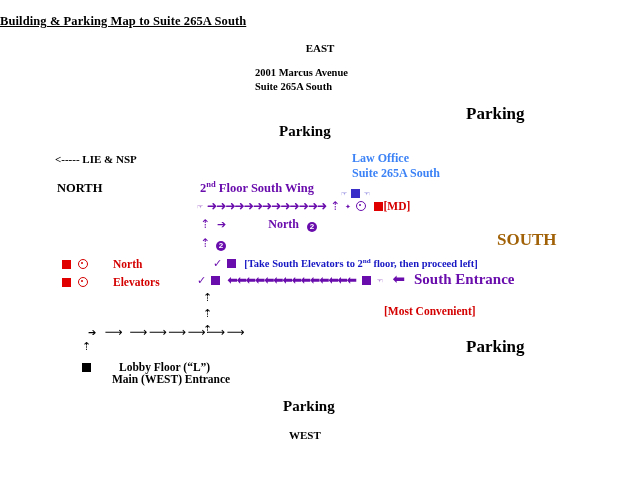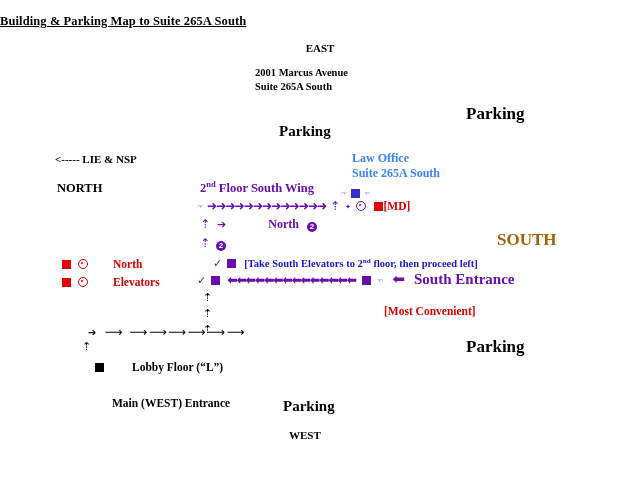--- a/index.html
+++ b/index.html
@@ -278,22 +278,22 @@
   <div class="abs up up-black" style="left:203px; top:307px;">⇡</div>
   <div class="abs up up-black" style="left:203px; top:323px;">⇡</div>
 
   <div class="abs" style="left:88px; top:322px;">
     <span class="diag diag-black">➔</span>
     <span class="arrow-row black" style="margin-left:4px;">⟶&nbsp;⟶⟶⟶⟶⟶⟶</span>
   </div>
 
   <div class="abs up up-black" style="left:82px; top:340px;">⇡</div>
 
-  <div class="abs" style="left:95px; top:357px;">
+  <div class="abs" style="left:82px; top:357px;">
     <span class="sq sq-black"></span>
     <span class="lobby-txt" style="margin-left:24px;">Lobby Floor (“L”)</span>
   </div>
 
-  <div class="abs lobby-txt" style="left:112px; top:373px;margin-top:24px;">Main (WEST) Entrance</div>
+  <div class="abs lobby-txt" style="left:112px; top:373px;">Main (WEST) Entrance</div>
 
   <div class="abs east-west" style="left:289px; top:429px;">WEST</div>
 
 </div>
 
 </body></html>

